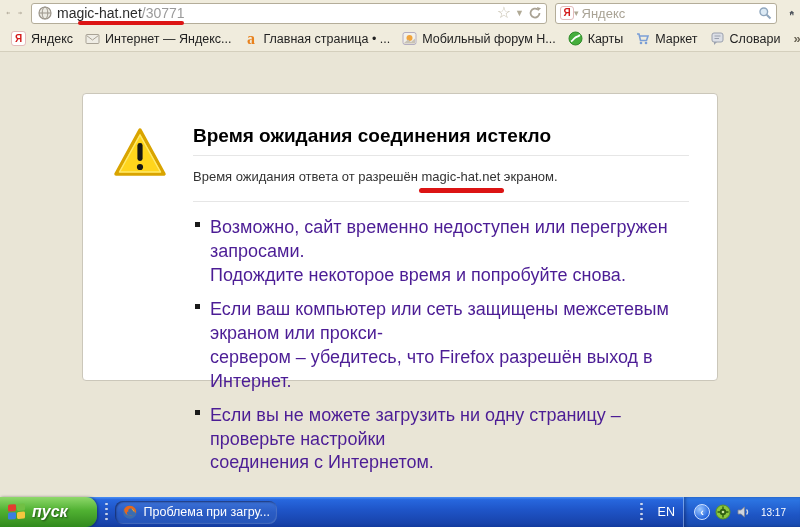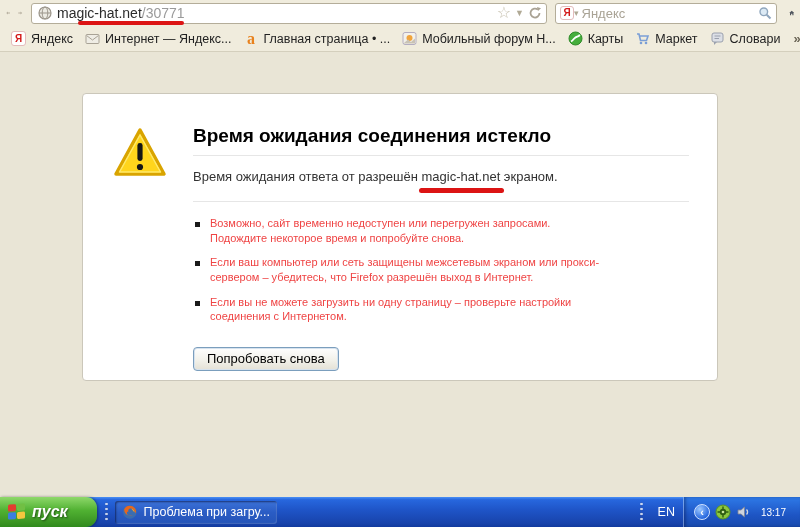--- a/index.html
+++ b/index.html
@@ -51,21 +51,21 @@
   }
   .warn-wrap { position:absolute; left:30px; top:33px; width:54px; height:52px; }
   .card-body { margin:31px 28px 0 110px; }
   .err-title { font-size:19px; font-weight:bold; color:#000; padding-bottom:8px; border-bottom:1px solid #e6e6e6; }
   .err-msg { margin-top:13px; font-size:13px; color:#333; }
   .host-mark { position:relative; }
   .host-underline { position:absolute; left:-2px; right:-4px; bottom:-9px; height:5px;
     background:#dc1414; border-radius:3px; }
   .err-divider { margin-top:17px; border-top:1px solid #e6e6e6; }
   .err-list { list-style:none; margin-top:14px; }
-  .err-list li { position:relative; padding-left:17px; font-size:11px; color:#ef4444;
+  .err-list li { position:relative; padding-left:17px; font-size:18px; color:#4c1d95;
     line-height:1.33; white-space:pre-line; margin-bottom:10px; }
   .err-list li::before { content:""; position:absolute; left:2px; top:6px; width:5px; height:5px; background:#1a1a1a; }
   .retry-btn {
     margin-top:13px; font-family:"Liberation Sans",sans-serif; font-size:13px; color:#000;
     padding:3px 13px 4px; background:linear-gradient(#fefefe,#f2f1ea 55%,#e4e1d5);
     border:1px solid #7b9ebd; border-radius:4px; box-shadow:0 0 0 1px #d6e2ee inset; cursor:pointer;
   }
 
   
   .taskbar {
@@ -80,21 +80,21 @@
   }
   .start-label { color:#fff; font-weight:bold; font-style:italic; font-size:16px; text-shadow:1px 1px 2px rgba(0,0,0,.5); }
   .xp-flag { width:18px; height:16px; display:grid; grid-template-columns:8px 8px; grid-template-rows:7px 7px; gap:1px; transform:skewY(-4deg); }
   .xp-flag i { border-radius:1.5px; }
   .xp-flag i:nth-child(1){background:#e33e30;} .xp-flag i:nth-child(2){background:#71bf44;}
   .xp-flag i:nth-child(3){background:#3b7ede;} .xp-flag i:nth-child(4){background:#f4c63f;}
   .grip { width:4px; height:20px; margin:0 6px 0 8px;
     background:radial-gradient(circle at 1.5px 2px, rgba(255,255,255,.75) 1px, rgba(0,0,40,.25) 1.6px, transparent 1.8px);
     background-size:4px 5px; background-repeat:repeat-y; }
   .task-btn {
-    width:162px; height:23px; border-radius:3px; cursor:pointer;
+    width:162px; height:23px; border-radius:8px; cursor:pointer;
     background:linear-gradient(#3c72d8,#2a5cc4 50%,#2554b8);
     box-shadow:inset 1px 1px 2px rgba(0,0,30,.55), inset -1px -1px 1px rgba(255,255,255,.15);
     display:flex; align-items:center; gap:6px; padding:0 7px; color:#fff; font-size:12.5px; white-space:nowrap; overflow:hidden;
   }
   .tb-spacer { flex:1; }
   .lang-ind { color:#fff; font-size:12.5px; padding:0 8px; cursor:pointer; }
   .tray {
     height:30px; display:flex; align-items:center; gap:5px; padding:0 6px 0 10px;
     background:linear-gradient(#2e7ae8,#1e55c4 60%,#184aae);
     border-left:1px solid rgba(255,255,255,.35); box-shadow:inset 2px 0 3px rgba(0,0,40,.3);

